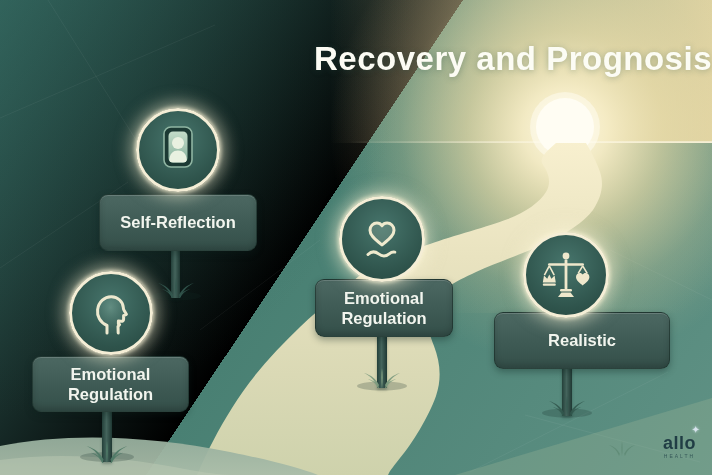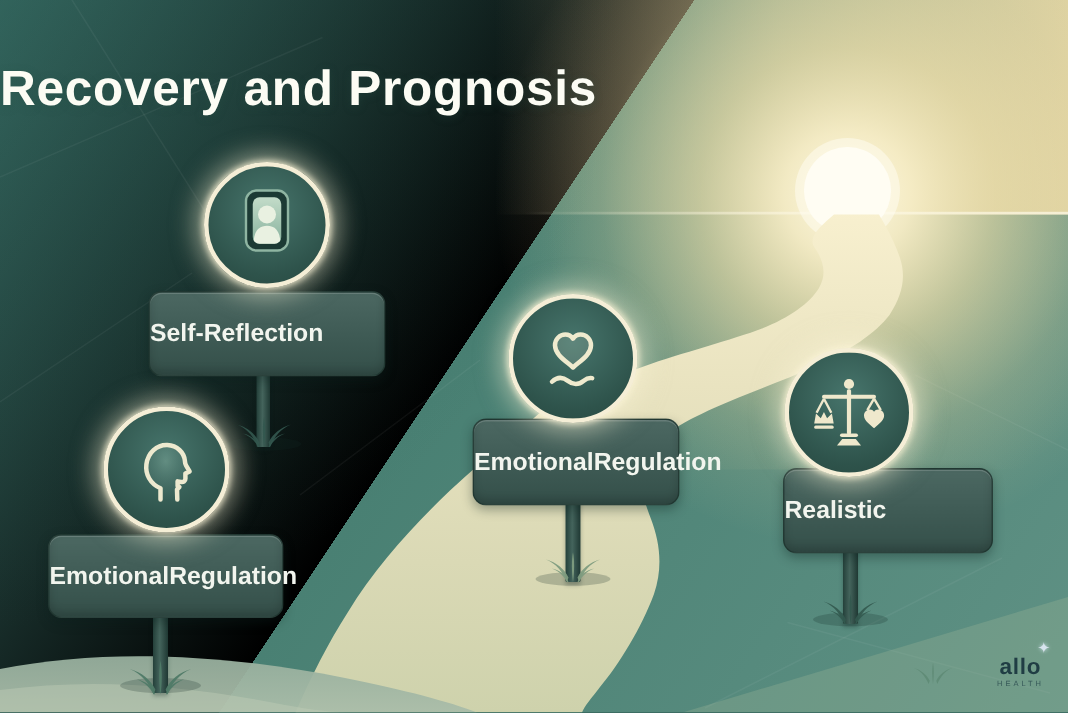--- a/index.html
+++ b/index.html
@@ -4,26 +4,26 @@
 <style>
   html,body{margin:0;padding:0;background:#2f5a52;}
   .stage{
     position:relative;width:712px;height:475px;overflow:hidden;
     font-family:"Liberation Sans",sans-serif;
     background:#477e72;
   }
   .scene{position:absolute;left:0;top:0;z-index:0;}
   .title{
     position:absolute;left:0;right:0;top:40px;margin:0;z-index:6;
-    text-align:left;font-size:33px;font-weight:bold;letter-spacing:.5px;
+    text-align:right;font-size:33px;font-weight:bold;letter-spacing:.5px;
     color:#FCFCF4;text-shadow:0 1px 6px rgba(40,80,70,.35);
   }
   .board{
     position:absolute;z-index:3;box-sizing:border-box;
-    display:flex;align-items:center;
+    display:flex;flex-direction:column;align-items:center;justify-content:center;
     background:linear-gradient(180deg,#4C6862 0%,#3E5A54 55%,#344F49 100%);
     border:1px solid rgba(16,34,30,.55);border-radius:9px;
     box-shadow:inset 0 1px 0 rgba(255,255,255,.16), inset 0 -3px 6px rgba(0,0,0,.16), 0 3px 7px rgba(12,32,28,.35);
     color:#F2F5EE;font-weight:bold;font-size:16.5px;line-height:1.22;text-align:center;
   }
   .board span{display:block;}
   .post{
     position:absolute;z-index:1;border-radius:1px;
     background:linear-gradient(90deg,#24403A 0%,#44645C 45%,#1F3833 100%);
     box-shadow:0 2px 3px rgba(10,30,25,.3);
@@ -37,21 +37,21 @@
   }
   .tuft{position:absolute;z-index:5;}
   .logo{
     position:absolute;right:16px;bottom:16px;z-index:6;text-align:center;line-height:1;
   }
   .logo .sparkle{
     position:absolute;top:-9px;right:-4px;font-size:10px;color:#D8E4EE;
     text-shadow:0 0 3px rgba(220,235,245,.9);
   }
   .logo .name{
-    display:block;font-size:15px;font-weight:bold;letter-spacing:.5px;color:#18333D;opacity:.9;
+    display:block;font-size:18px;font-weight:bold;letter-spacing:.5px;color:#18333D;opacity:.9;
   }
   .logo .sub{
     display:block;margin-top:2px;font-size:5px;letter-spacing:2px;color:#1E3E45;opacity:.75;
   }
 </style>
 </head>
 <body>
 
 <div class="stage">
 
@@ -222,21 +222,21 @@
         <path d="M44.7,38.5 C42.2,36.2 38,33.6 38,30 C38,27.6 39.9,26 41.9,26 C43.1,26 44.1,26.6 44.7,27.5 C45.3,26.6 46.3,26 47.5,26 C49.5,26 51.4,27.6 51.4,30 C51.4,33.6 47.2,36.2 44.7,38.5 Z"></path>
         <rect x="22" y="42" width="12" height="2.4" rx="1.2"></rect>
         <path d="M20,50 L36,50 L32.5,45.6 L23.5,45.6 Z"></path>
       </g>
       <g stroke="#EFE8CC" stroke-width="1.6" fill="none">
         <path d="M11.3,18.8 L6.4,28.2 M11.3,18.8 L16.2,28.2"></path>
         <path d="M44.7,18.8 L40.2,26.4 M44.7,18.8 L49.2,26.4"></path>
       </g>
     </svg>
   </div>
-  <div class="board" style="left:522px;top:312px;width:140px;height:57px;">
+  <div class="board" style="left:494px;top:312px;width:176px;height:57px;">
     <span>Realistic</span>
   </div>
 
   <svg class="tuft" style="left:154px;top:276px;" width="44" height="22" viewBox="0 0 44 22" fill="#33584F" fill-opacity="0.9">
     <path d="M22,22 C21,14 21,8 22,2 C23,8 23,14 22,22 Z"></path>
     <path d="M18,22 C15,15 11,10 4,7 C11,9 16,13 19,19 Z"></path>
     <path d="M26,22 C29,15 33,10 40,7 C33,9 28,13 25,19 Z"></path>
     <path d="M19,22 C17,17 13,14 8,13 C13,15 16,18 18,22 Z"></path>
     <path d="M25,22 C27,17 31,14 36,13 C31,15 28,18 26,22 Z"></path>
   </svg>

